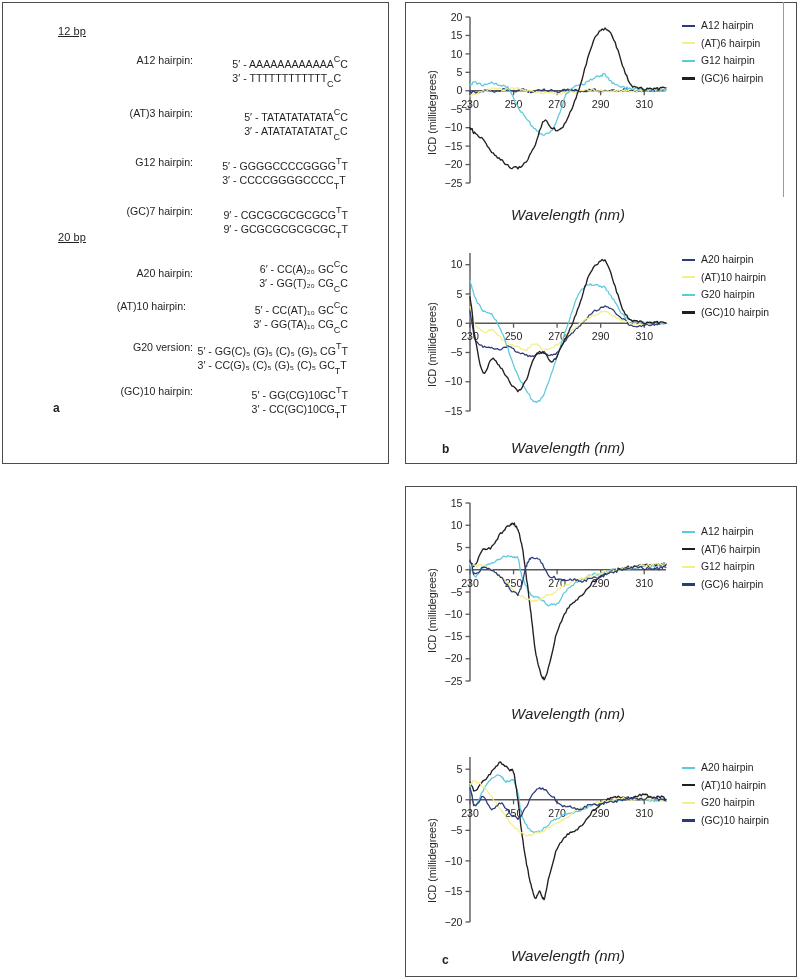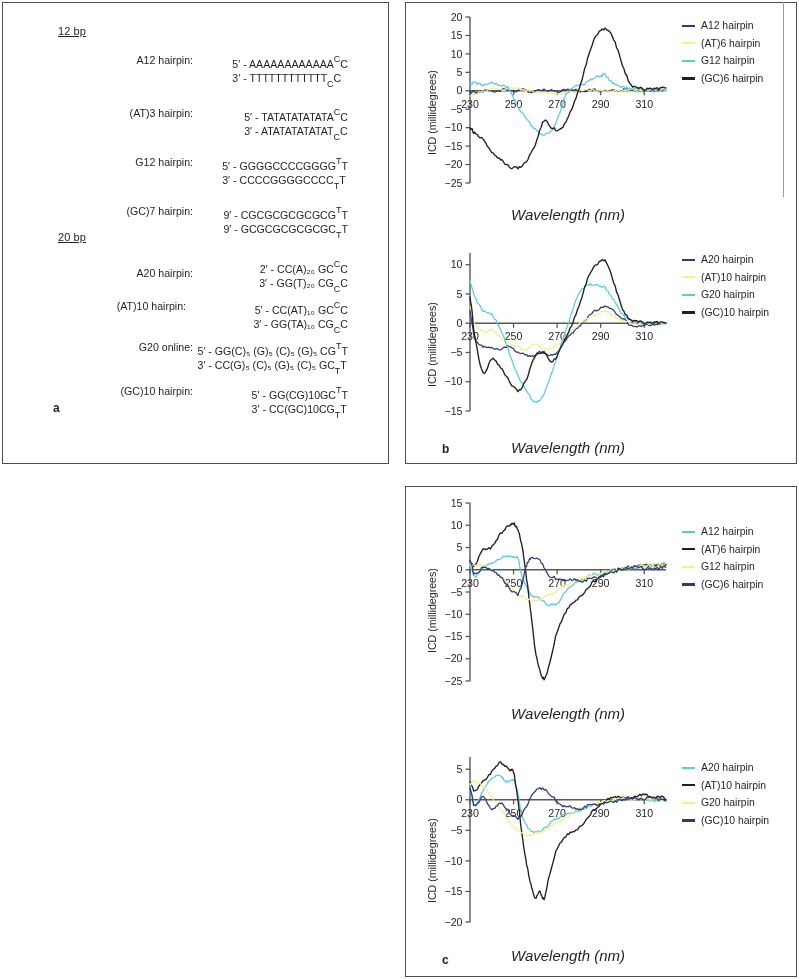--- a/index.html
+++ b/index.html
@@ -149,33 +149,33 @@
         <div class="seq-label" style="right: 197px; top: 1px;">(GC)7 hairpin:</div>
         <div class="seq-strands" style="left: auto; right: 42px; top: 0px;">
           <div class="seq-line top"><span>9′ - CGCGCGCGCGCG</span><span class="loop-hi">T</span><span>T</span></div>
           <div class="seq-line bot"><span>9′ - GCGCGCGCGCGC</span><span class="loop-lo">T</span><span>T</span></div>
         </div>
       </div>
       <div class="group-heading" style="left: 55px; top: 228px;">20 bp</div>
       <div class="seq-row" style="left: 0px; top: 255px; width: 387px;">
         <div class="seq-label" style="right: 197px; top: 1px; margin-top: 8px;">A20 hairpin:</div>
         <div class="seq-strands" style="left: auto; right: 42px; top: 0px;">
-          <div class="seq-line top"><span>2′ - CC(A)₂₀ GC</span><span class="loop-hi">C</span><span>C</span></div>
+          <div class="seq-line top"><span>6′ - CC(A)₂₀ GC</span><span class="loop-hi">C</span><span>C</span></div>
           <div class="seq-line bot"><span>3′ - GG(T)₂₀ CG</span><span class="loop-lo">C</span><span>C</span></div>
         </div>
       </div>
       <div class="seq-row" style="left: 0px; top: 296px; width: 387px;">
         <div class="seq-label" style="right: 204px; top: 1px;">(AT)10 hairpin:</div>
         <div class="seq-strands" style="left: auto; right: 42px; top: 0px;">
           <div class="seq-line top"><span>5′ - CC(AT)₁₀ GC</span><span class="loop-hi">C</span><span>C</span></div>
           <div class="seq-line bot"><span>3′ - GG(TA)₁₀ CG</span><span class="loop-lo">C</span><span>C</span></div>
         </div>
       </div>
       <div class="seq-row" style="left: 0px; top: 337px; width: 387px;">
-        <div class="seq-label" style="right: 197px; top: 1px;">G20 online:</div>
+        <div class="seq-label" style="right: 197px; top: 1px;">G20 version:</div>
         <div class="seq-strands" style="left: auto; right: 42px; top: 0px;">
           <div class="seq-line top"><span>5′ - GG(C)₅ (G)₅ (C)₅ (G)₅ CG</span><span class="loop-hi">T</span><span>T</span></div>
           <div class="seq-line bot"><span>3′ - CC(G)₅ (C)₅ (G)₅ (C)₅ GC</span><span class="loop-lo">T</span><span>T</span></div>
         </div>
       </div>
       <div class="seq-row" style="left: 0px; top: 381px; width: 387px;">
         <div class="seq-label" style="right: 197px; top: 1px;">(GC)10 hairpin:</div>
         <div class="seq-strands" style="left: auto; right: 42px; top: 0px;">
           <div class="seq-line top"><span>5′ - GG(CG)10GC</span><span class="loop-hi">T</span><span>T</span></div>
           <div class="seq-line bot"><span>3′ - CC(GC)10CG</span><span class="loop-lo">T</span><span>T</span></div>

